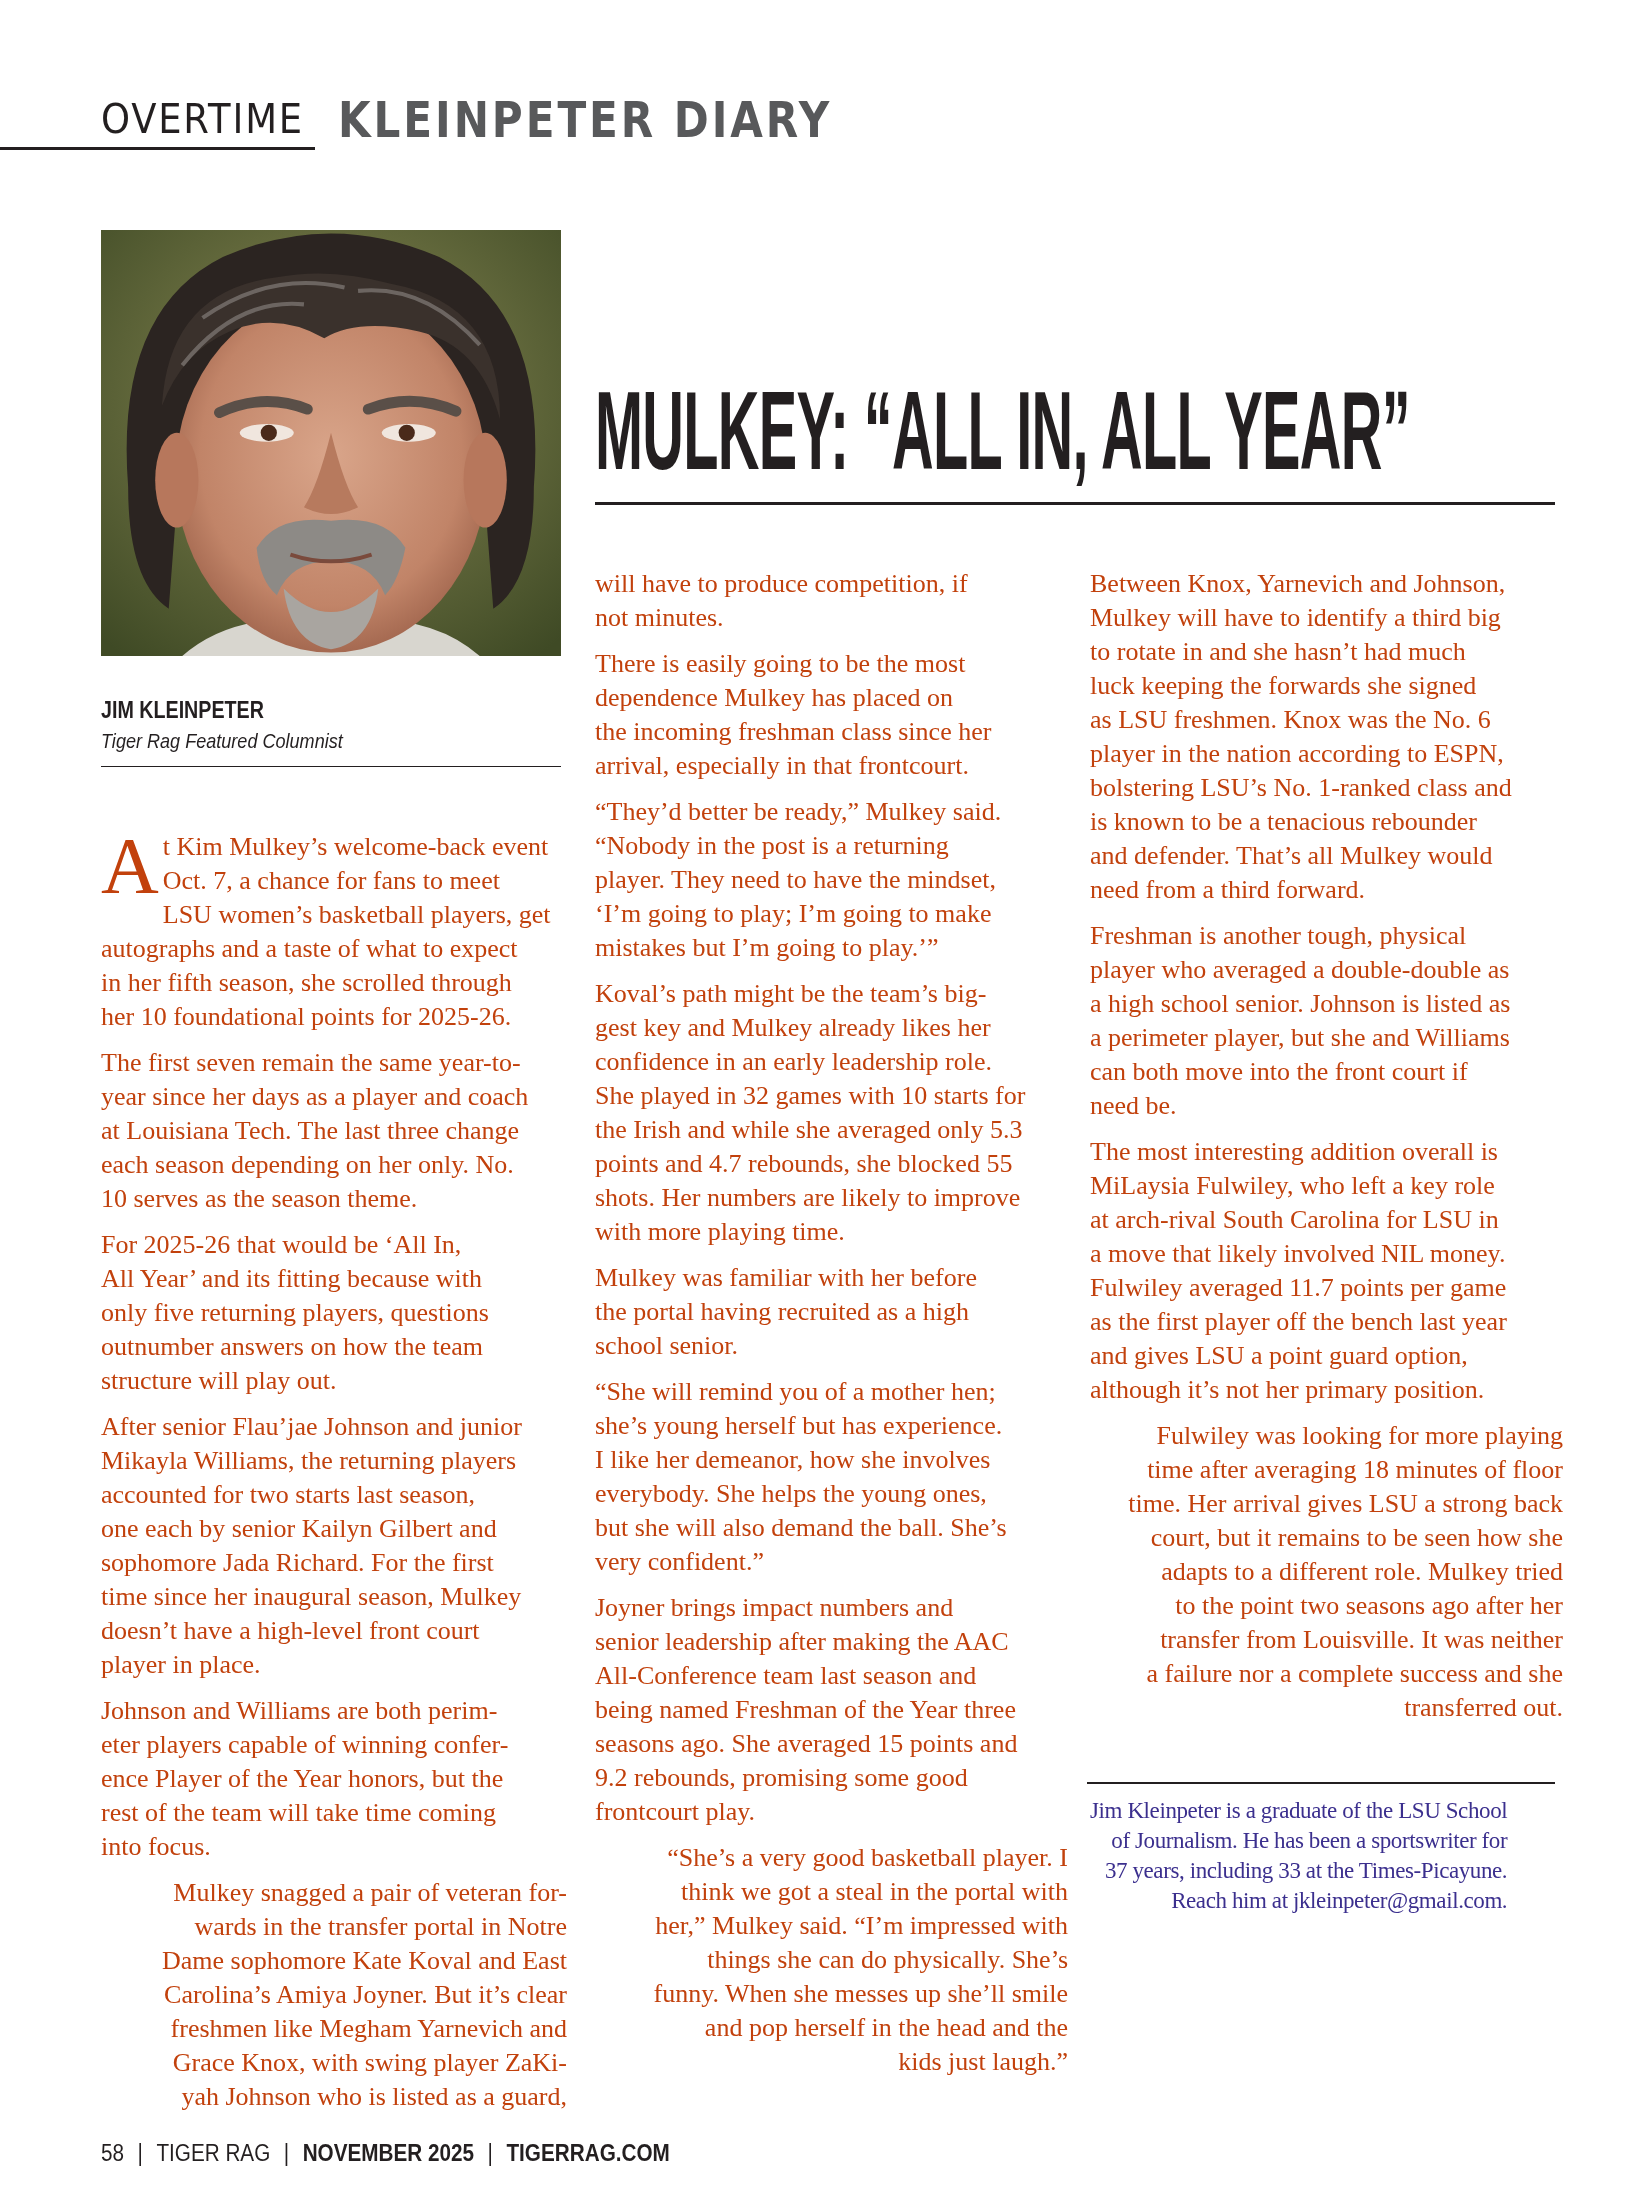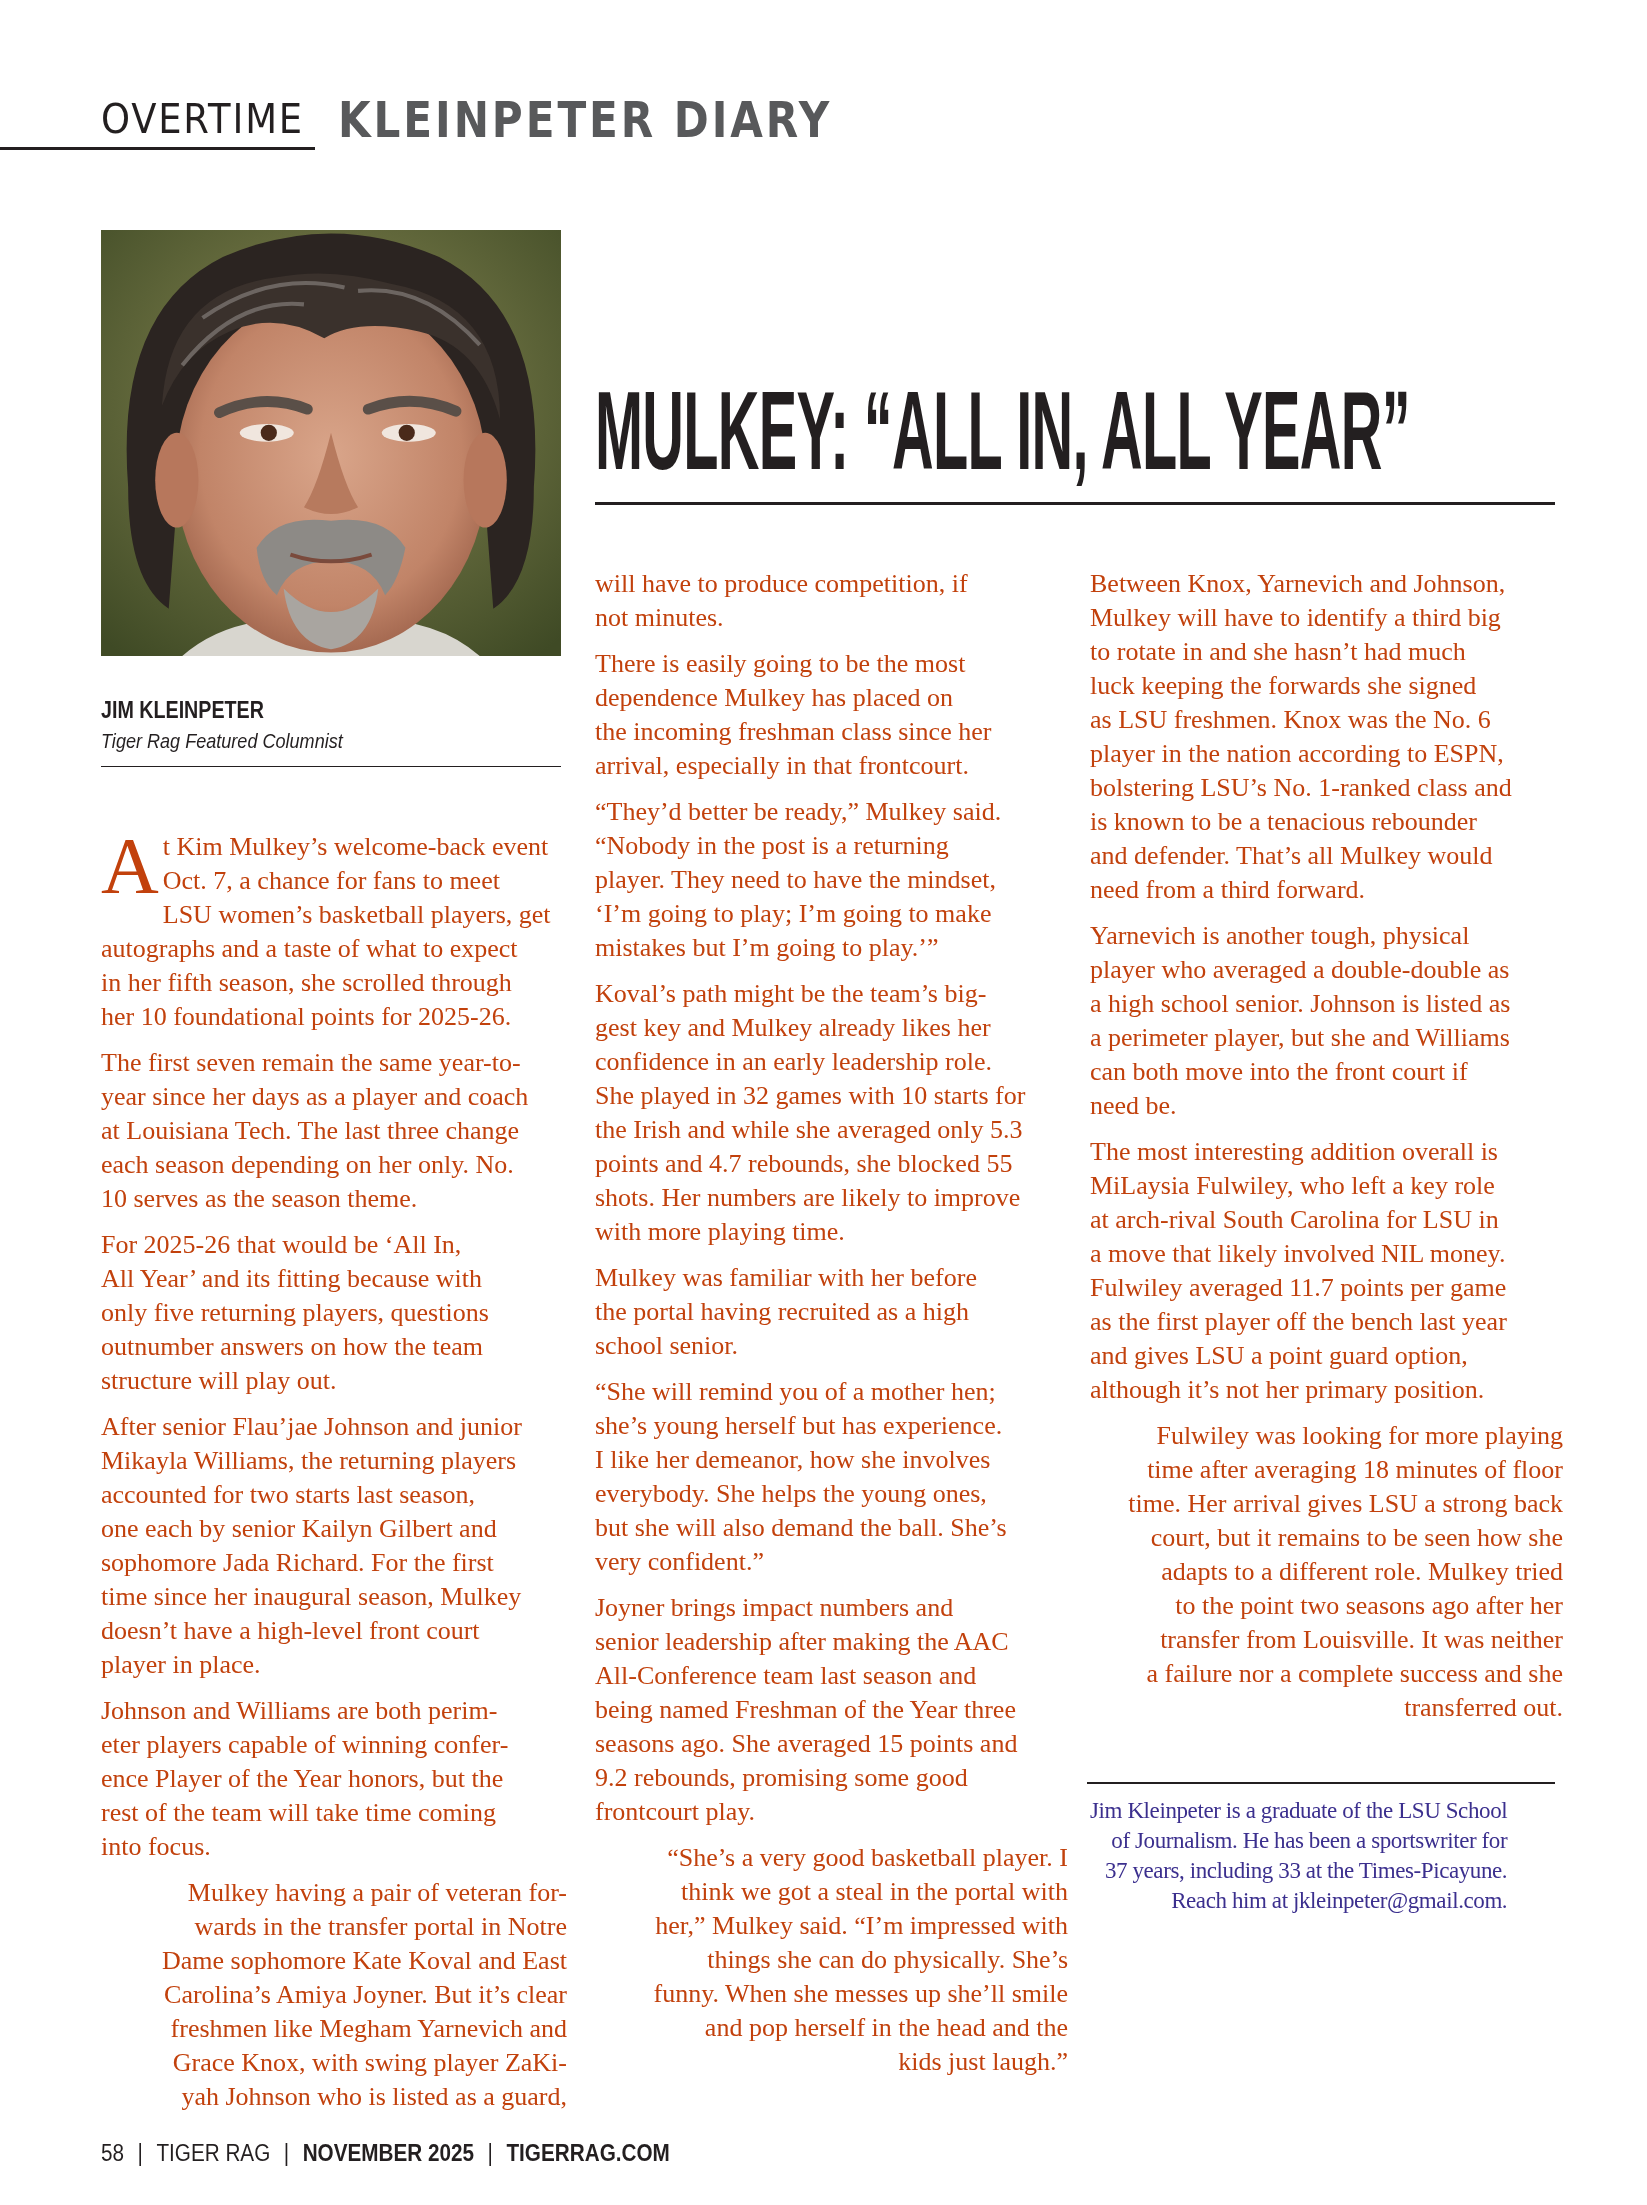--- a/index.html
+++ b/index.html
@@ -139,21 +139,21 @@
       <div class="line"><span class="squeeze">player in place.</span></div>
     </div>
     <div class="para">
       <div class="line"><span class="squeeze">Johnson and Williams are both perim-</span></div>
       <div class="line"><span class="squeeze">eter players capable of winning confer-</span></div>
       <div class="line"><span class="squeeze">ence Player of the Year honors, but the</span></div>
       <div class="line"><span class="squeeze">rest of the team will take time coming</span></div>
       <div class="line"><span class="squeeze">into focus.</span></div>
     </div>
     <div class="para">
-      <div class="line"><span class="squeeze">Mulkey having a pair of veteran for-</span></div>
+      <div class="line"><span class="squeeze">Mulkey snagged a pair of veteran for-</span></div>
       <div class="line"><span class="squeeze">wards in the transfer portal in Notre</span></div>
       <div class="line"><span class="squeeze">Dame sophomore Kate Koval and East</span></div>
       <div class="line"><span class="squeeze">Carolina’s Amiya Joyner. But it’s clear</span></div>
       <div class="line"><span class="squeeze">freshmen like Megham Yarnevich and</span></div>
       <div class="line"><span class="squeeze">Grace Knox, with swing player ZaKi-</span></div>
       <div class="line"><span class="squeeze">yah Johnson who is listed as a guard,</span></div>
     </div>
   </div>
 <div class="abs col col2">
     <div class="para">
@@ -222,21 +222,21 @@
       <div class="line"><span class="squeeze">to rotate in and she hasn’t had much</span></div>
       <div class="line"><span class="squeeze">luck keeping the forwards she signed</span></div>
       <div class="line"><span class="squeeze">as LSU freshmen. Knox was the No. 6</span></div>
       <div class="line"><span class="squeeze">player in the nation according to ESPN,</span></div>
       <div class="line"><span class="squeeze">bolstering LSU’s No. 1-ranked class and</span></div>
       <div class="line"><span class="squeeze">is known to be a tenacious rebounder</span></div>
       <div class="line"><span class="squeeze">and defender. That’s all Mulkey would</span></div>
       <div class="line"><span class="squeeze">need from a third forward.</span></div>
     </div>
     <div class="para">
-      <div class="line"><span class="squeeze">Yarnevich is another tough, physical</span></div>
+      <div class="line"><span class="squeeze">Freshman is another tough, physical</span></div>
       <div class="line"><span class="squeeze">player who averaged a double-double as</span></div>
       <div class="line"><span class="squeeze">a high school senior. Johnson is listed as</span></div>
       <div class="line"><span class="squeeze">a perimeter player, but she and Williams</span></div>
       <div class="line"><span class="squeeze">can both move into the front court if</span></div>
       <div class="line"><span class="squeeze">need be.</span></div>
     </div>
     <div class="para">
       <div class="line"><span class="squeeze">The most interesting addition overall is</span></div>
       <div class="line"><span class="squeeze">MiLaysia Fulwiley, who left a key role</span></div>
       <div class="line"><span class="squeeze">at arch-rival South Carolina for LSU in</span></div>

